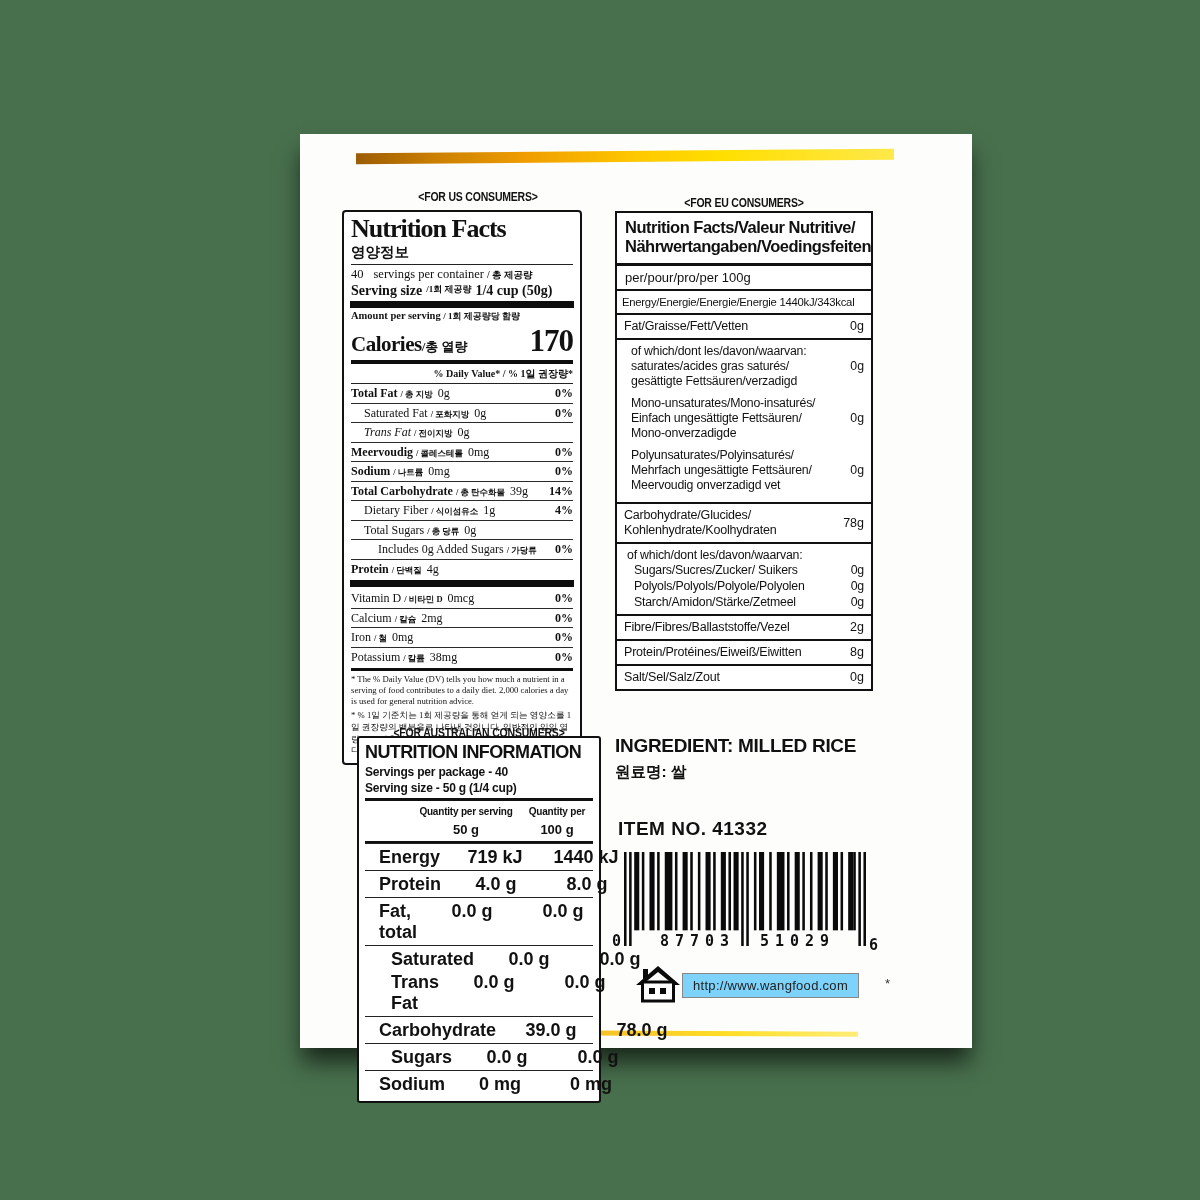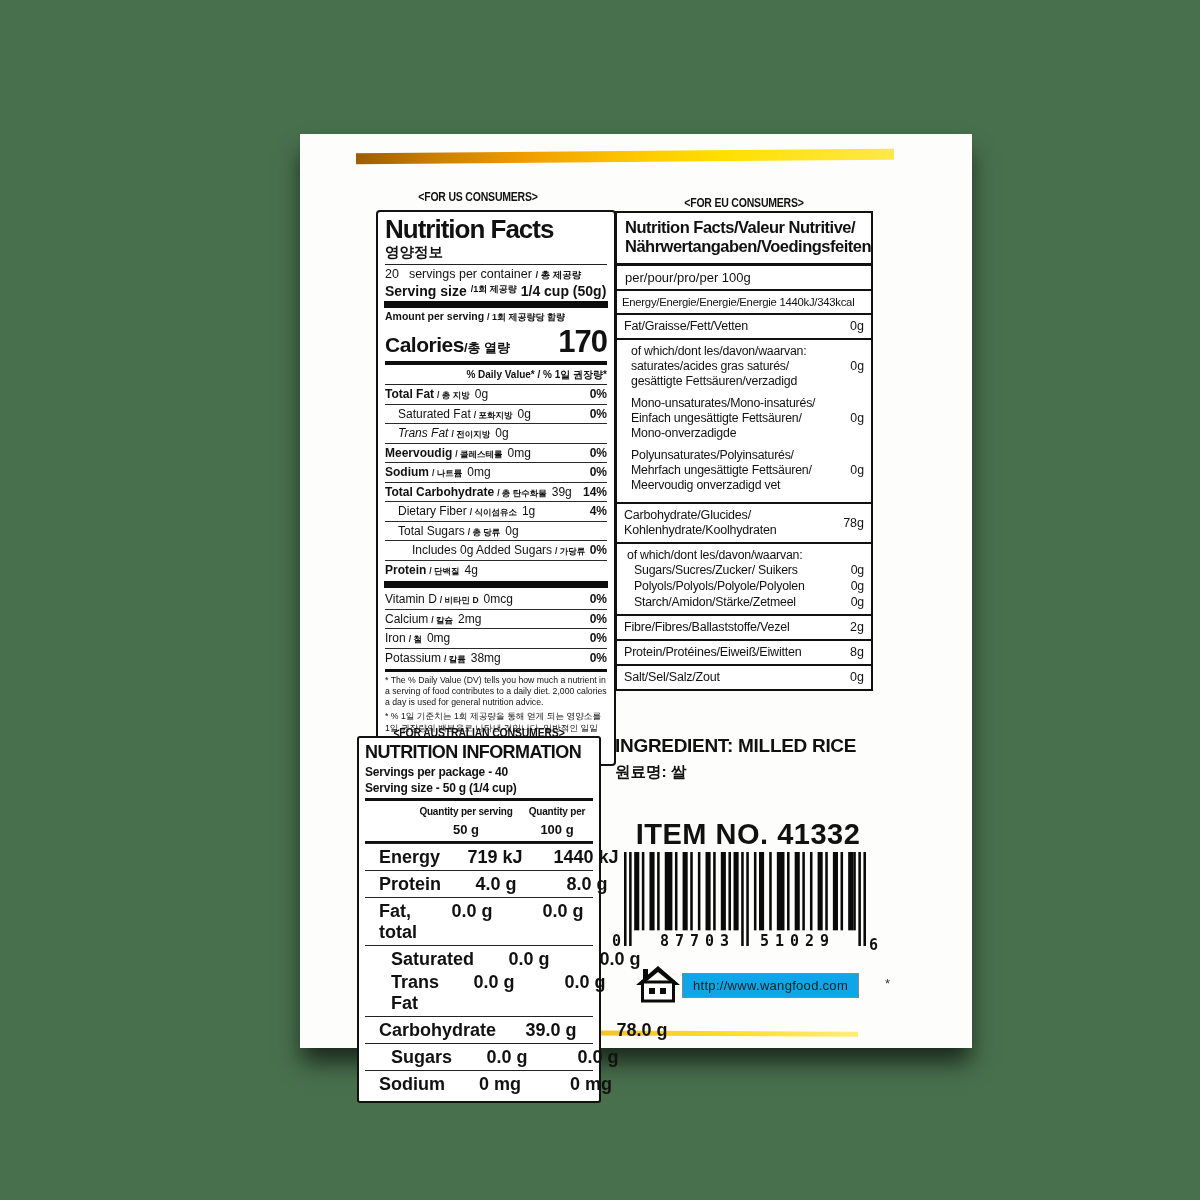--- a/index.html
+++ b/index.html
@@ -6,22 +6,22 @@
   body{background:#48704D;font-family:"Liberation Sans","DejaVu Sans",sans-serif;color:#111;}
   .label{position:absolute;left:300px;top:134px;width:672px;height:914px;background:#fdfdfb;
          box-shadow:0 16px 22px -2px rgba(0,0,0,.65);}
   .abs{position:absolute;}
   .stripe-top{left:56px;top:17px;width:538px;height:11px;transform:rotate(-.5deg);
     background:linear-gradient(90deg,#9c5c04 0%,#c97e00 14%,#f09e00 32%,#ffc800 52%,#ffdf00 68%,#ffe84a 100%);}
   .stripe-bottom{left:228px;top:897px;width:330px;height:5px;opacity:.85;transform:rotate(.3deg);
     background:linear-gradient(90deg,#f0a500,#ffd800 60%,#ffea60);}
   .region{font-size:10.5px;font-weight:800;letter-spacing:-.2px;text-align:center;white-space:nowrap;transform:scaleY(1.15);}
   
-  .us-box{left:76px;top:76px;width:240px;border:2.5px solid #111;border-radius:4px;background:#fff;
-          padding:4px 7px 6px 7px;box-sizing:border-box;}
+  .us-box{left:42px;top:76px;width:240px;border:2.5px solid #111;border-radius:4px;background:#fff;
+          padding:4px 7px 6px 7px;box-sizing:border-box;font-family:Liberation Serif, serif;}
   .us-title{font-size:26px;font-weight:800;letter-spacing:-1px;line-height:1.0;}
   .us-title-kr{font-size:14.5px;font-weight:700;margin:1px 0 2px 0;}
   .rule1{border-top:1px solid #222;margin:1px 0;}
   .servings{font-size:12.5px;margin-top:2px;}
   .servings .num{margin-right:10px;}
   .servings .kr{font-size:9.5px;font-weight:700;}
   .ssize{display:flex;align-items:flex-start;gap:4px;font-size:14px;font-weight:800;margin:1px 0 2px 0;}
   .ssize .kr{font-size:9px;font-weight:700;}
   .blackbar{height:7px;background:#0d0d0d;margin:2px -1px;}
   .aps{font-size:10.5px;font-weight:800;margin-top:2px;}
@@ -75,43 +75,43 @@
   .eu-row .ev{margin-left:6px;}
   .eu-group{border-bottom:2px solid #111;padding:4px 7px 2px 14px;}
   .eu-sub{display:flex;justify-content:space-between;align-items:center;font-size:12.3px;margin-bottom:7px;}
   .eu-sub .el{white-space:pre-line;line-height:1.22;letter-spacing:-.2px;}
   .eu-sh{font-size:12.3px;letter-spacing:-.2px;}
   .eu-subrow{display:flex;justify-content:space-between;font-size:12.3px;padding:1px 0 1px 7px;letter-spacing:-.2px;}
   
   .ingred{left:315px;top:599px;line-height:1.35;}
   .ing1{font-size:19px;font-weight:800;letter-spacing:-.3px;}
   .ing3{font-size:15.5px;font-weight:700;margin-top:3px;}
-  .itemno{left:318px;top:684px;width:260px;text-align:center;font-size:29px;font-weight:800;letter-spacing:.5px;white-space:nowrap;}
+  .itemno{left:318px;top:684px;width:260px;font-size:19px;font-weight:800;letter-spacing:.5px;white-space:nowrap;}
   .barcode{left:312px;top:718px;width:266px;height:116px;}
   .bc-digit{position:absolute;font-size:15px;font-weight:700;font-family:"DejaVu Sans Mono","Liberation Mono",monospace;}
   .website{left:336px;top:832px;display:flex;align-items:center;gap:2px;}
-  .urlbox{border:1.5px solid #888;background:#0ea5e9;padding:4px 10px;font-size:13px;color:#222;letter-spacing:.3px;}
+  .urlbox{border:1.5px solid #888;background:#7dd3fc;padding:4px 10px;font-size:13px;color:#222;letter-spacing:.3px;}
   .star{left:585px;top:842px;font-size:13px;color:#333;}
 </style>
 </head>
 <body>
 
 <div class="label">
 
   <div class="abs stripe-top"></div>
   <div class="abs stripe-bottom"></div>
 
   <div class="abs region" style="left:58px;top:56px;width:240px;">&lt;FOR US CONSUMERS&gt;</div>
 
   <div class="abs us-box">
     <div class="us-title">Nutrition Facts</div>
     <div class="us-title-kr">영양정보</div>
     <div class="rule1"></div>
     <div class="servings">
-      <span class="num">20</span><span>servings per container</span> <span class="kr">/ 총 제공량</span>
+      <span class="num">40</span><span>servings per container</span> <span class="kr">/ 총 제공량</span>
     </div>
     <div class="ssize">
       <span>Serving size</span>
         <span class="kr">/1회 제공량</span>
         <span>1/4 cup (50g)</span>
     </div>
     <div class="blackbar"></div>
     <div class="aps">
       <span>Amount per serving</span> <span class="kr">/ 1회 제공량당 함량</span>
     </div>

